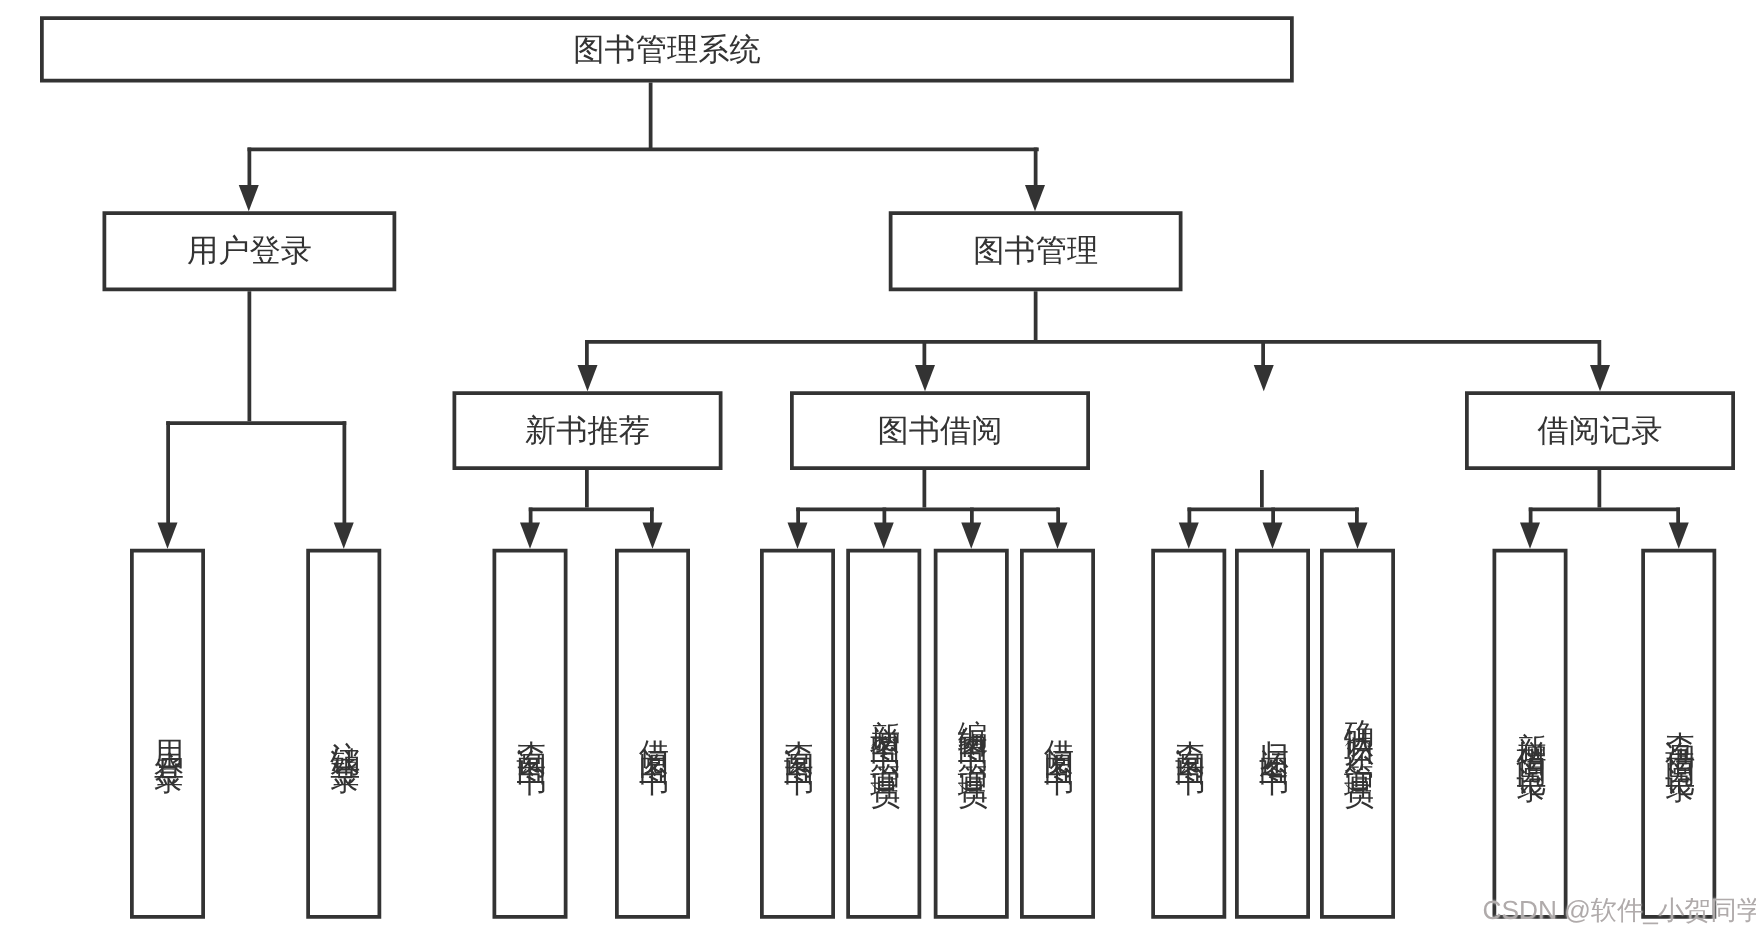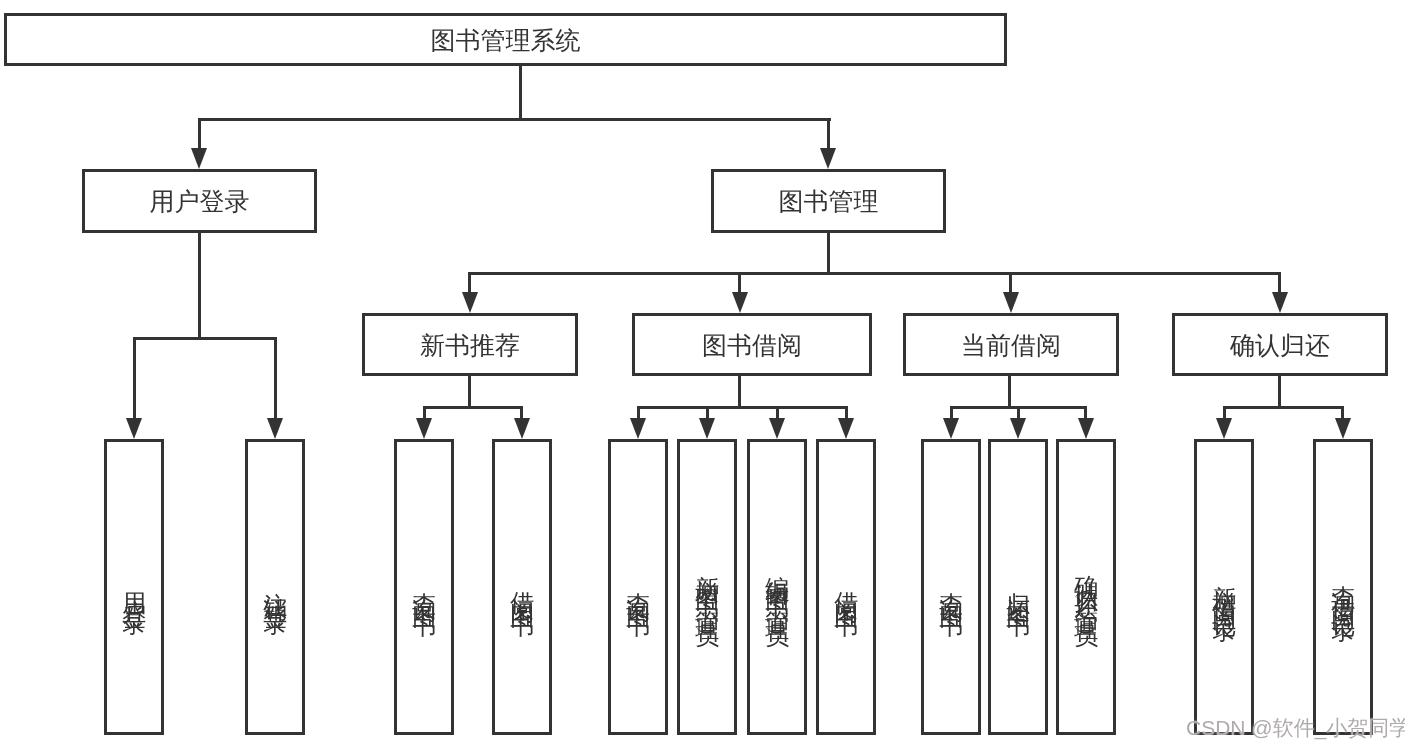--- a/index.html
+++ b/index.html
@@ -38,46 +38,43 @@
     position:absolute;left:1186px;top:714px;
     font-size:21px;color:var(--watermark);white-space:nowrap;
     text-shadow:0 0 2px #ffffff;
   }
 </style>
 </head>
 <body>
 
 <div class="canvas">
 
-  <div class="box" style="left:4px;top:13px;width:1003px;height:53px">
+  <div class="box" style="left:32px;top:13px;width:1003px;height:53px">
     <span class="lbl">图书管理系统</span>
   </div>
 
   <div class="box" style="left:82px;top:169px;width:235px;height:64px">
     <span class="lbl">用户登录</span>
   </div>
 
   <div class="box" style="left:711px;top:169px;width:235px;height:64px">
     <span class="lbl">图书管理</span>
   </div>
 
   <div class="box" style="left:362px;top:313px;width:216px;height:63px">
     <span class="lbl">新书推荐</span>
   </div>
 
   <div class="box" style="left:632px;top:313px;width:240px;height:63px">
     <span class="lbl">图书借阅</span>
   </div>
 
-  <div class="box" style="left:903px;top:313px;width:216px;height:63px">
-    <span class="lbl">当前借阅</span>
-  </div>
 
   <div class="box" style="left:1172px;top:313px;width:216px;height:63px">
-    <span class="lbl">确认归还</span>
+    <span class="lbl">借阅记录</span>
   </div>
 
   <div class="box vbox" style="left:104px;top:439px;width:60px;height:296px">
     <span class="lbl">用户登录</span>
   </div>
   <div class="box vbox" style="left:245px;top:439px;width:60px;height:296px">
     <span class="lbl">注销登录</span>
   </div>
 
   <div class="box vbox" style="left:394px;top:439px;width:60px;height:296px">

